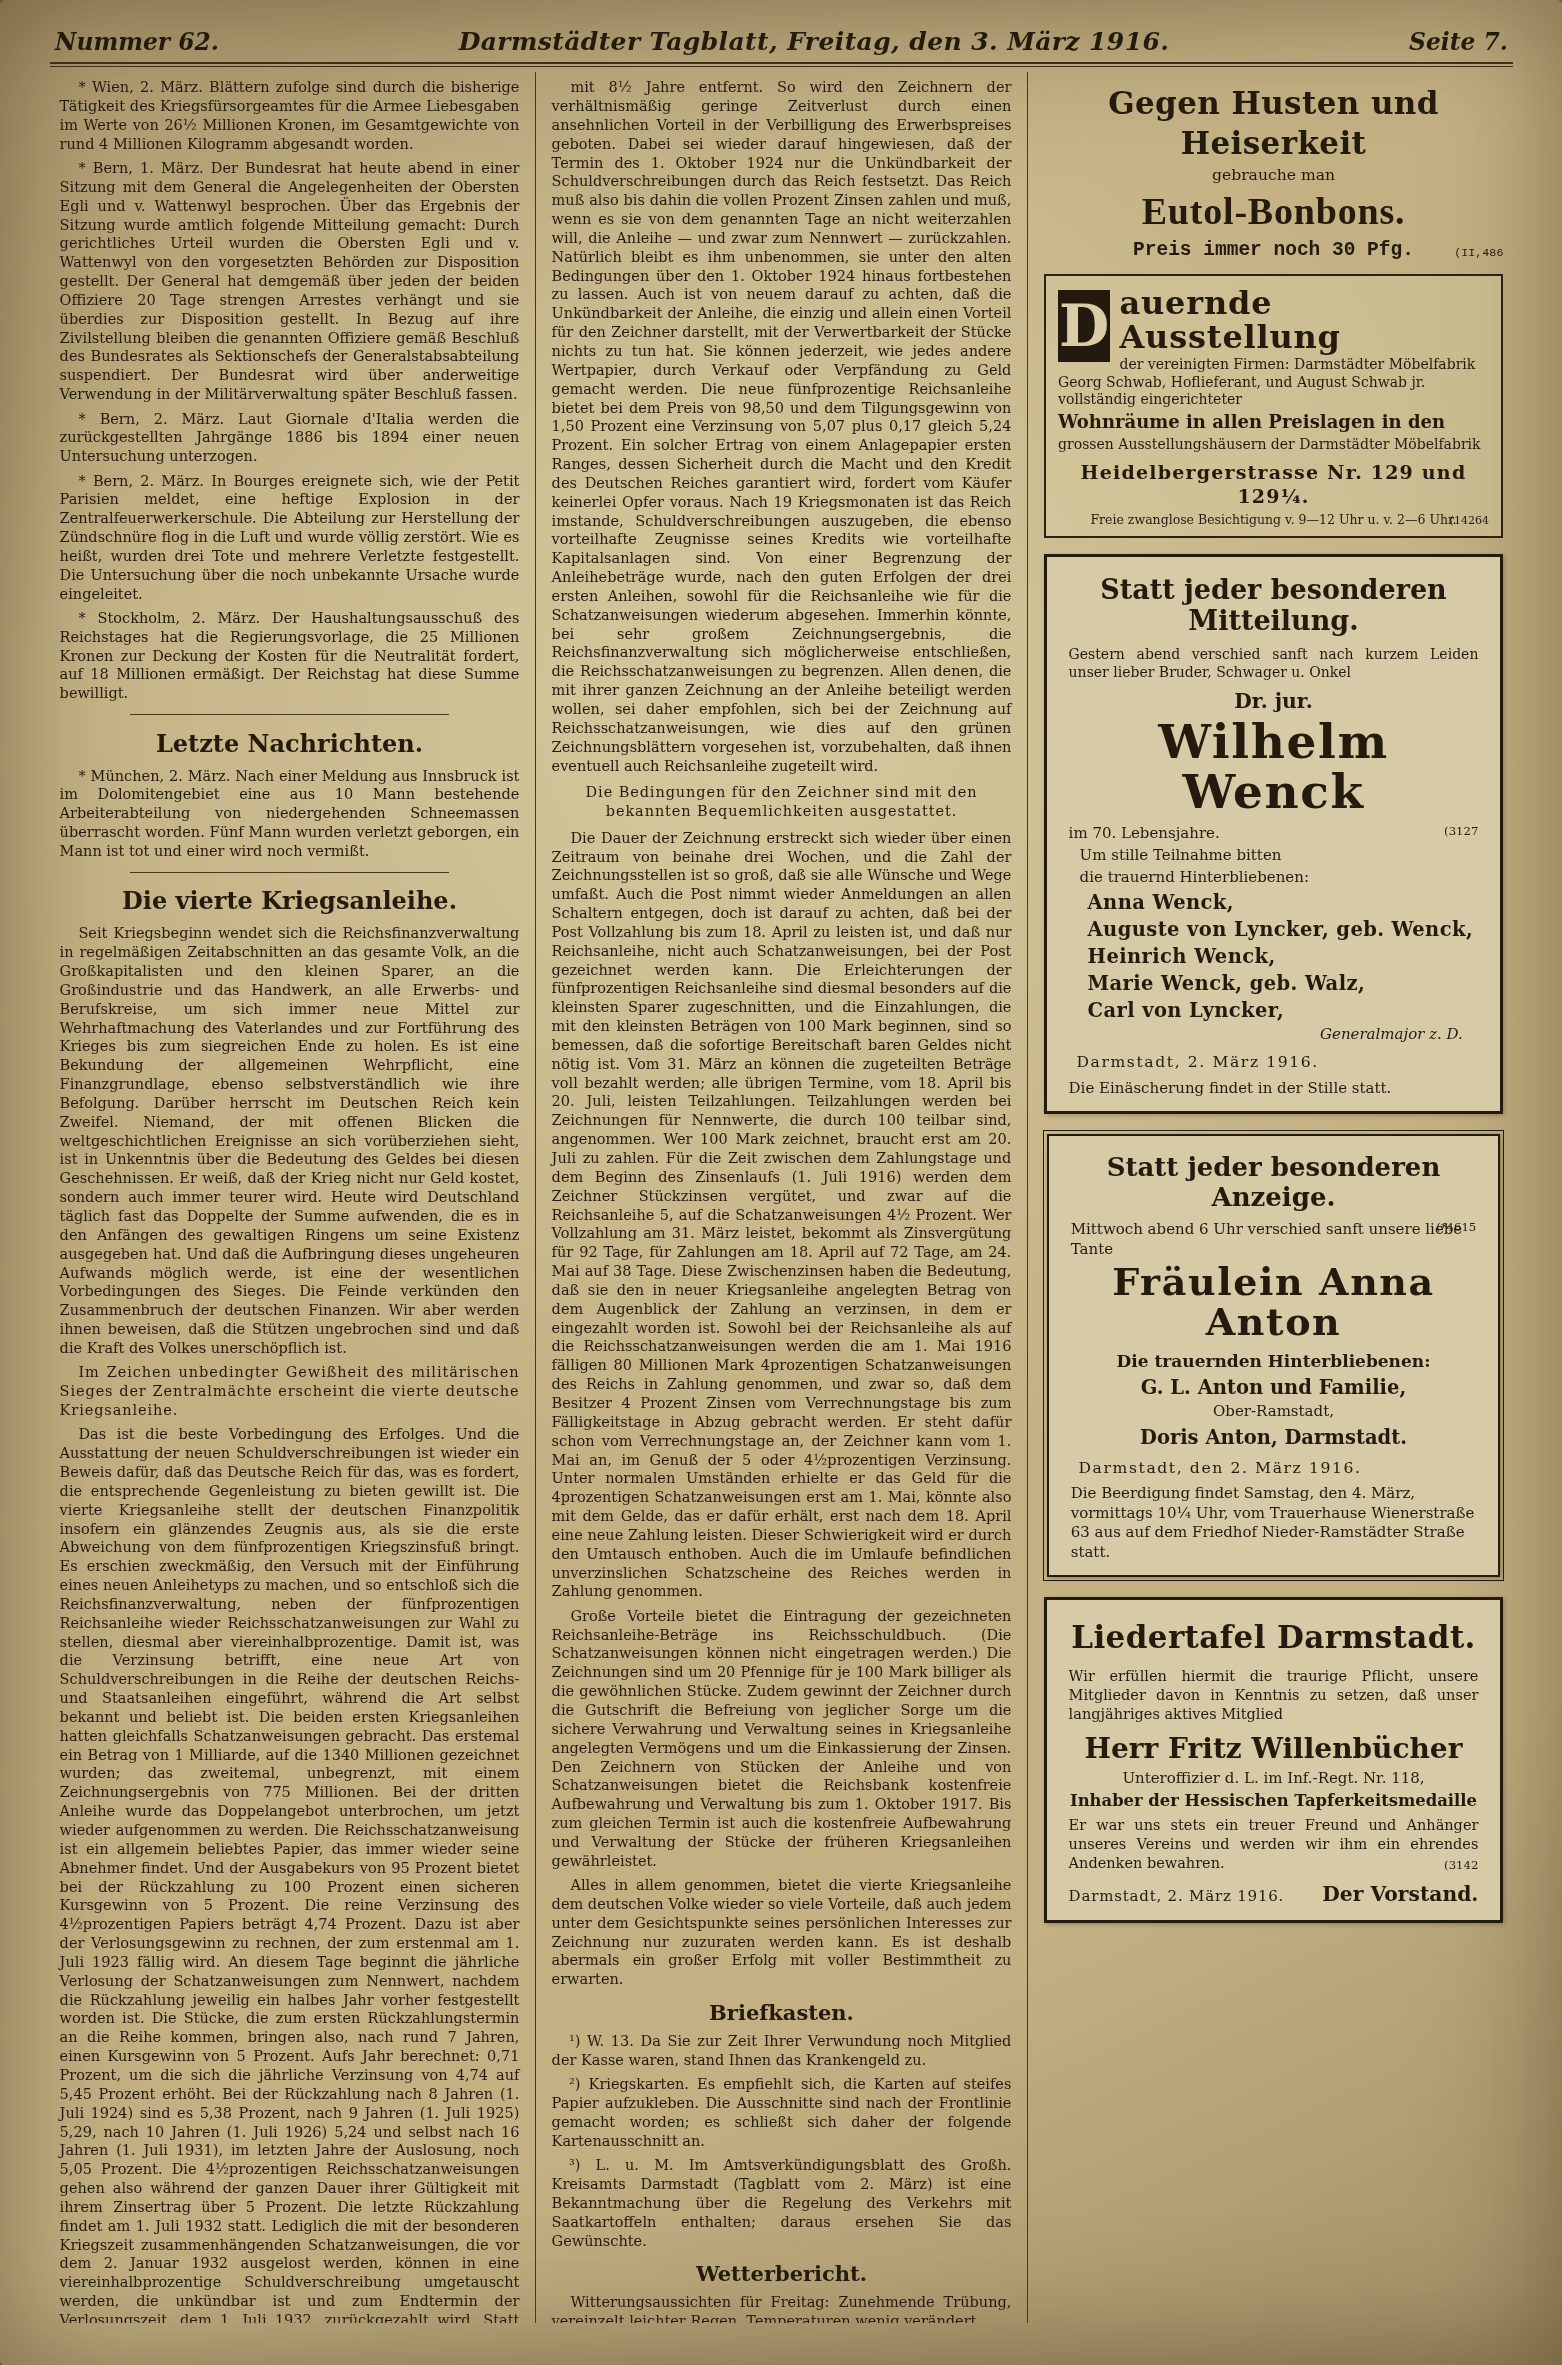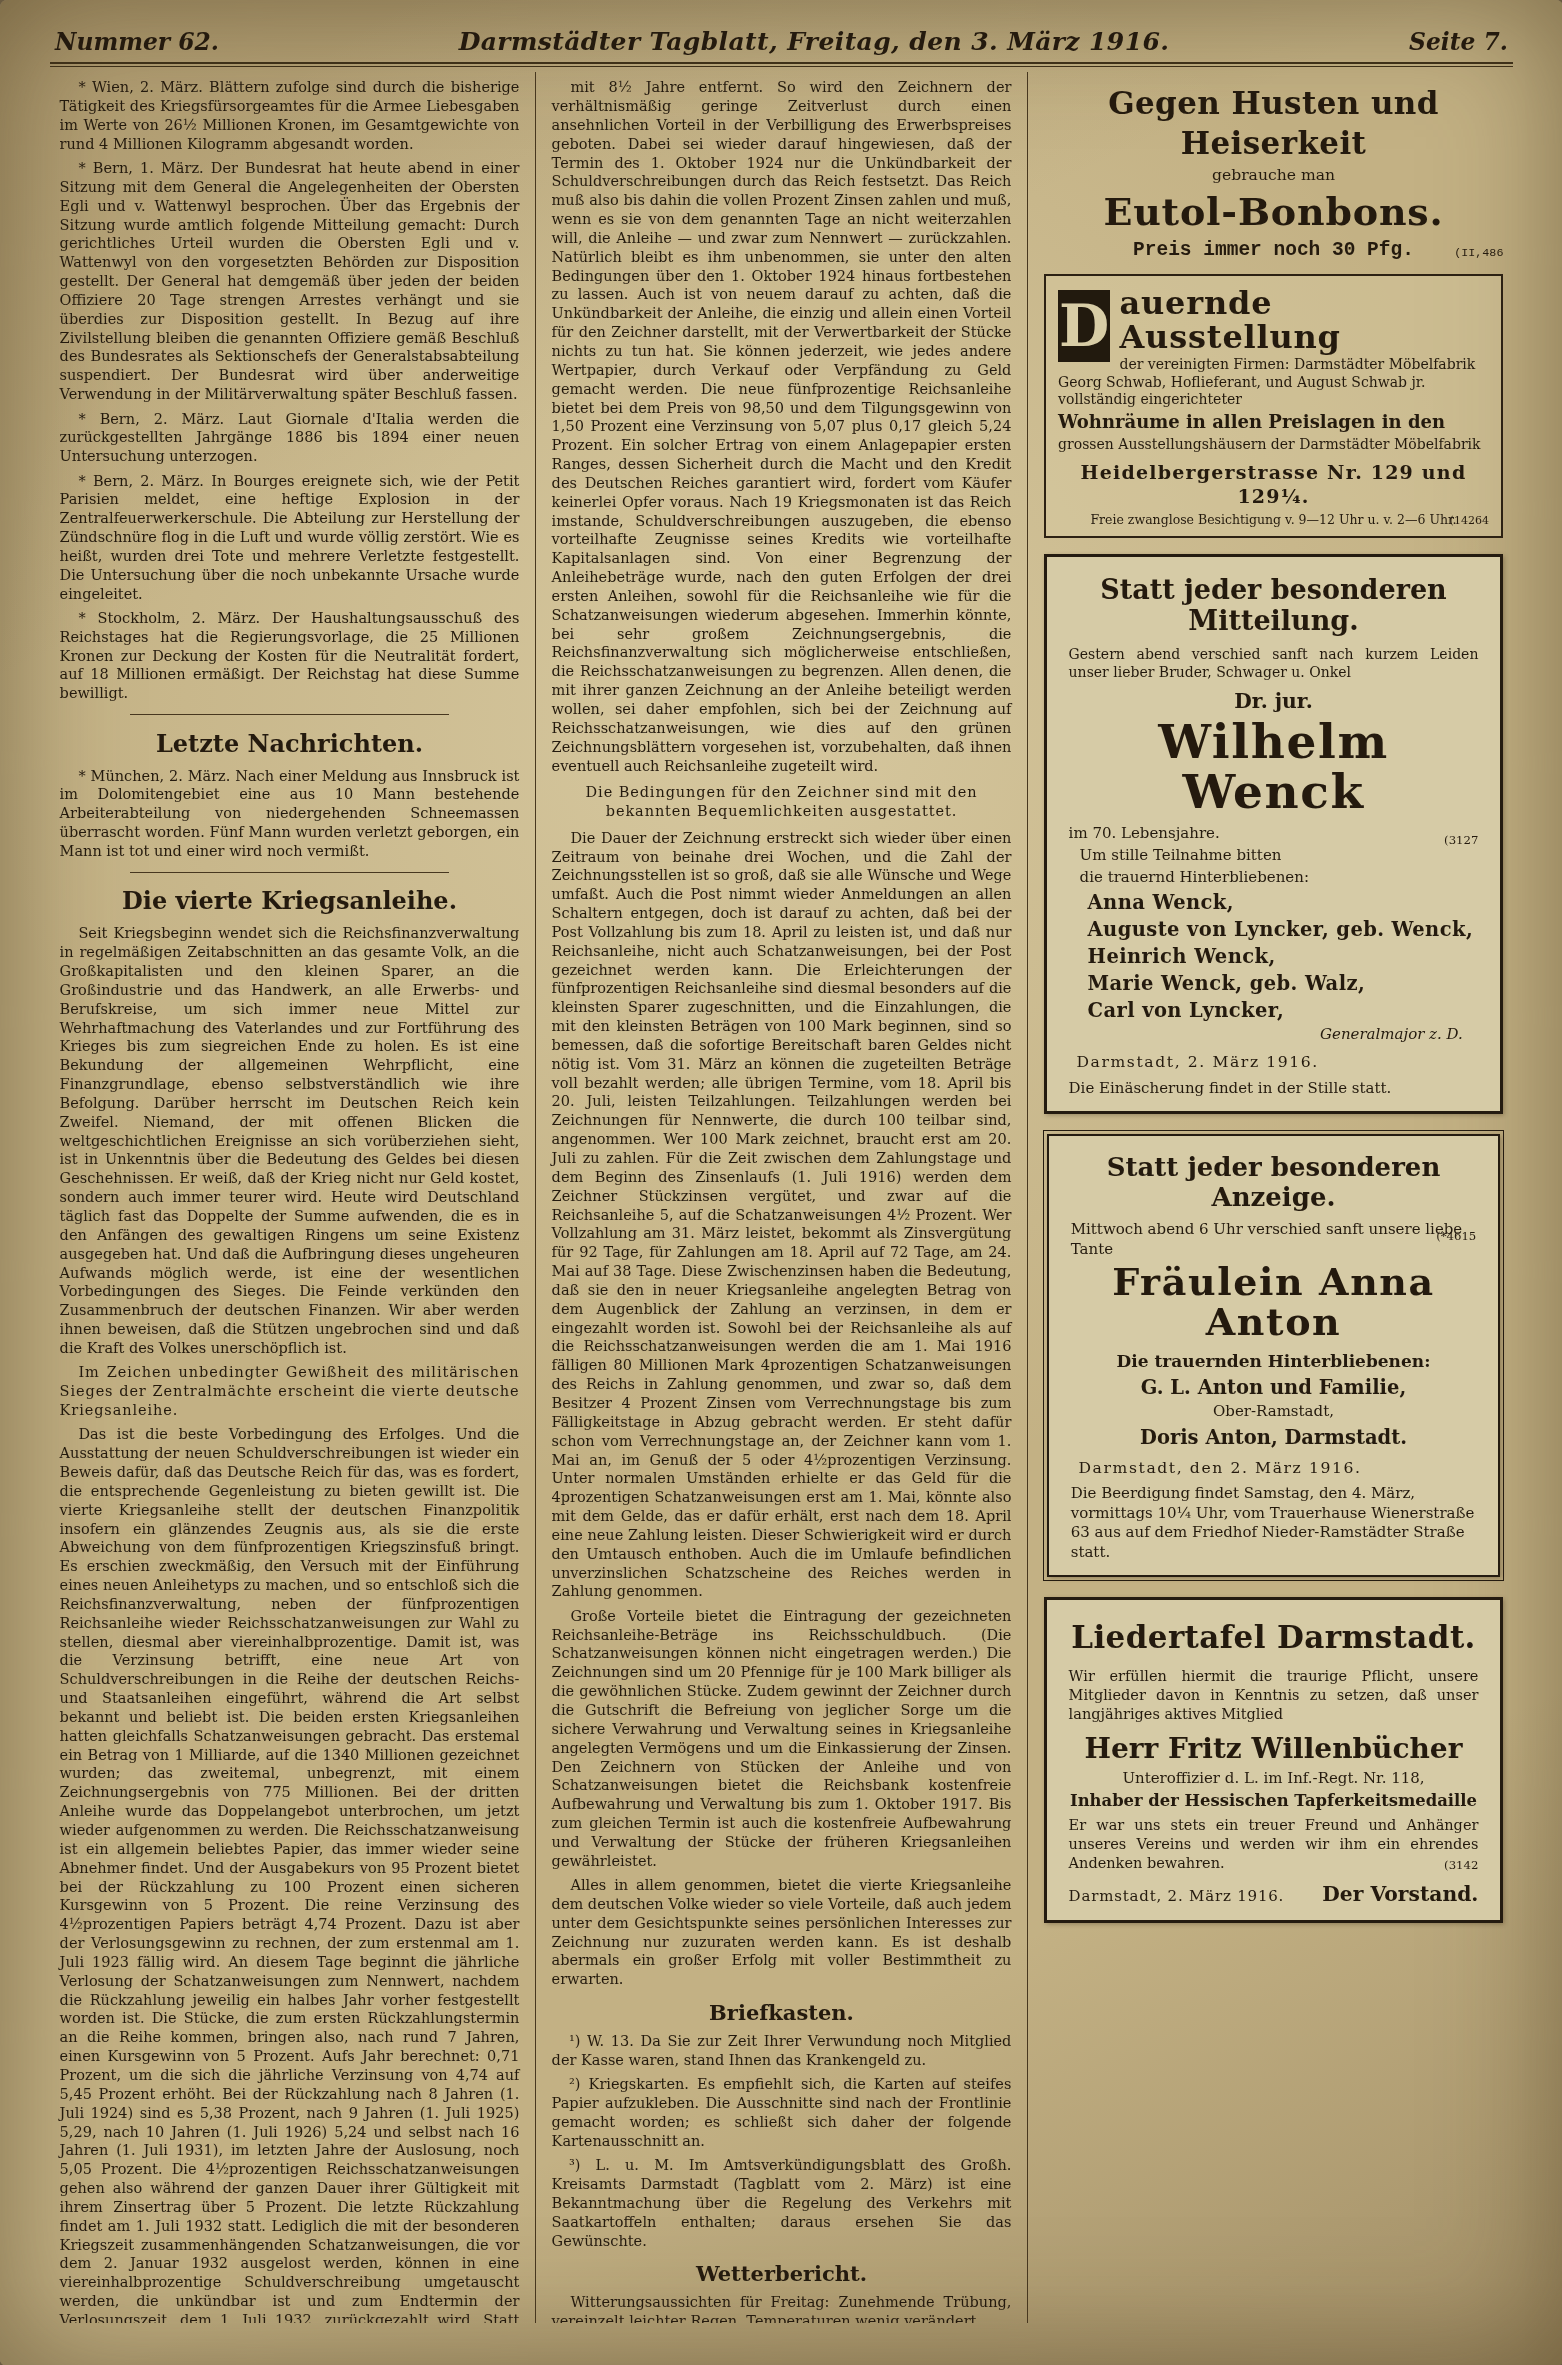--- a/index.html
+++ b/index.html
@@ -25,21 +25,21 @@
   .emph{letter-spacing:0.9px;}
   .sec-title{font-size:24px;font-weight:bold;text-align:center;margin:12.5px 0 7.8px;}
   hr.thin{border:none;border-top:1.2px solid #47371f;margin:11px 70px;}
   .centered{text-align:center;text-indent:0;}
   .small{font-size:12.5px;}
   
   .rcol{font-size:14px;}
   .eutol{padding-top:4.7px;}
   .eutol-headline{font-size:31px;font-weight:bold;text-align:center;letter-spacing:0.4px;}
   .eutol-sub{text-align:center;font-size:15.6px;margin:1.6px 0;}
-  .eutol-product{font-size:38px;font-weight:bold;text-align:center;letter-spacing:0.8px;margin:1.6px 0;}
+  .eutol-product{font-size:38px;font-weight:bold;text-align:center;letter-spacing:0.8px;margin:1.6px 0;font-family:Liberation Serif, serif;}
   .eutol-line3{font-size:20.3px;font-weight:bold;text-align:center;margin:4.7px 0 1.6px;}
   .eutol-price{position:relative;text-align:center;font-size:19.5px;font-weight:bold;margin:1.6px 0 7.8px;font-family:Liberation Mono, monospace;}
   .eutol-price .ref{position:absolute;right:0;bottom:1.6px;font-size:11.7px;font-weight:normal;}
   .ausstellung{border:2px solid #2c2113;padding:11px 12.5px 7.8px;margin:11px 0;overflow:hidden;background:rgba(220,208,170,0.35);}
   .dropcap{float:left;width:52px;height:72px;background:#221a0e;color:#d8cda6;font-size:58px;font-weight:bold;
            display:flex;align-items:center;justify-content:center;margin:3.1px 9.4px 3.1px 0;font-family:"DejaVu Serif",serif;}
   .aus-title{font-size:32px;font-weight:bold;letter-spacing:0.8px;line-height:1.05;}
   .aus-body{font-size:14px;line-height:1.25;margin-top:1.6px;}
   .aus-bold{font-size:18px;font-weight:bold;margin:1.6px 0;}
   .aus-body2{font-size:14px;}
@@ -50,21 +50,21 @@
                 font-size:23px;font-weight:bold;padding:4.7px 0;margin:12.5px 0;letter-spacing:0.4px;}
   .death-box{border:3.9px solid #241b10;background:#d6cba6;padding:17px 22px 12.5px;margin:15.6px 0;
              box-shadow:1.6px 2.3px 4.7px rgba(50,35,15,0.35);}
   .double-border{border:2.3px solid #241b10;outline:1.6px solid #241b10;outline-offset:3.1px;margin:20.3px 3.1px;}
   .ob-title{font-size:27px;font-weight:bold;text-align:center;line-height:1.15;}
   .ob-intro{font-size:14px;text-align:justify;margin:9.4px 0 6.3px;line-height:1.3;}
   .ob-degree{font-size:20.3px;font-weight:bold;text-align:center;margin-top:4.7px;}
   .ob-name{font-size:47px;font-weight:bold;text-align:center;letter-spacing:1.6px;line-height:1.05;margin:3.1px 0 7.8px;}
   .ob-name.md{font-size:38px;}
   .ob-row{position:relative;font-size:15px;margin:3.1px 0;}
-  .ob-row .ref{position:absolute;right:0;top:9px;font-size:11.7px;}
+  .ob-row .ref{position:absolute;right:0;top:0;font-size:11.7px;}
   .ob-line{font-size:15px;margin:2.3px 0 2.3px 11px;}
   .ob-rel{font-size:19.5px;font-weight:bold;margin:1.6px 0 1.6px 19px;letter-spacing:0.4px;}
   .ob-relnote{font-size:15px;font-style:italic;text-align:right;margin:0 15.6px 4.7px 0;}
   .ob-place{font-size:15.6px;letter-spacing:1.6px;margin:7.8px 0 3.1px 7.8px;}
   .ob-footer{font-size:15px;margin-top:6.3px;}
   .ob-mourn-bold{font-size:17px;font-weight:bold;text-align:center;margin:6.3px 0 3.1px;}
   .ob-rel-c{font-size:19.5px;font-weight:bold;text-align:center;margin:1.6px 0;}
   .ob-sub-c{font-size:15px;text-align:center;margin:0 0 3.1px;}
   .lt-title{font-size:31px;font-weight:bold;text-align:center;margin-bottom:9.4px;letter-spacing:0.4px;}
   .lt-name{font-size:28px;font-weight:bold;text-align:center;margin:7.8px 0 1.6px;}

